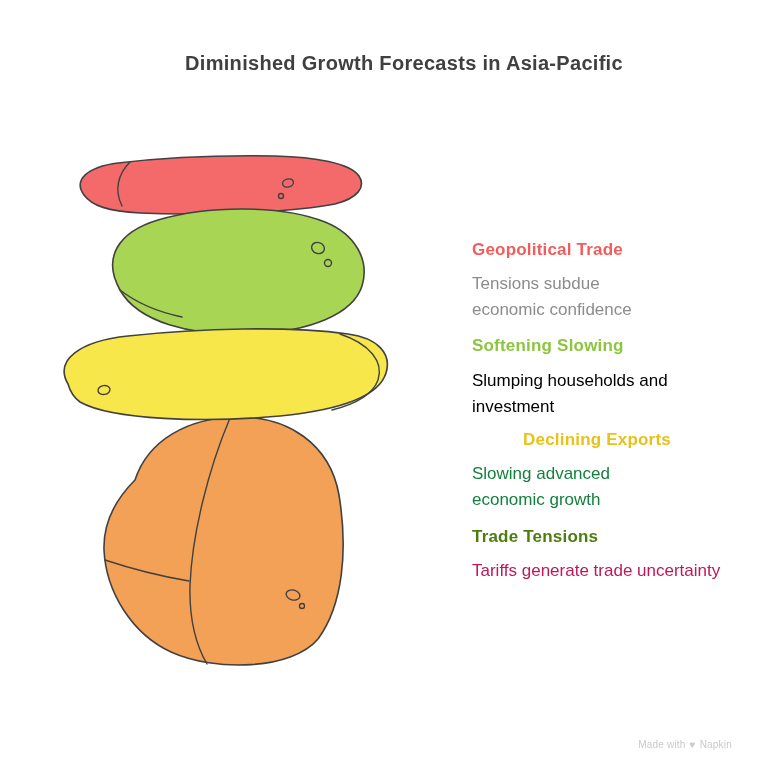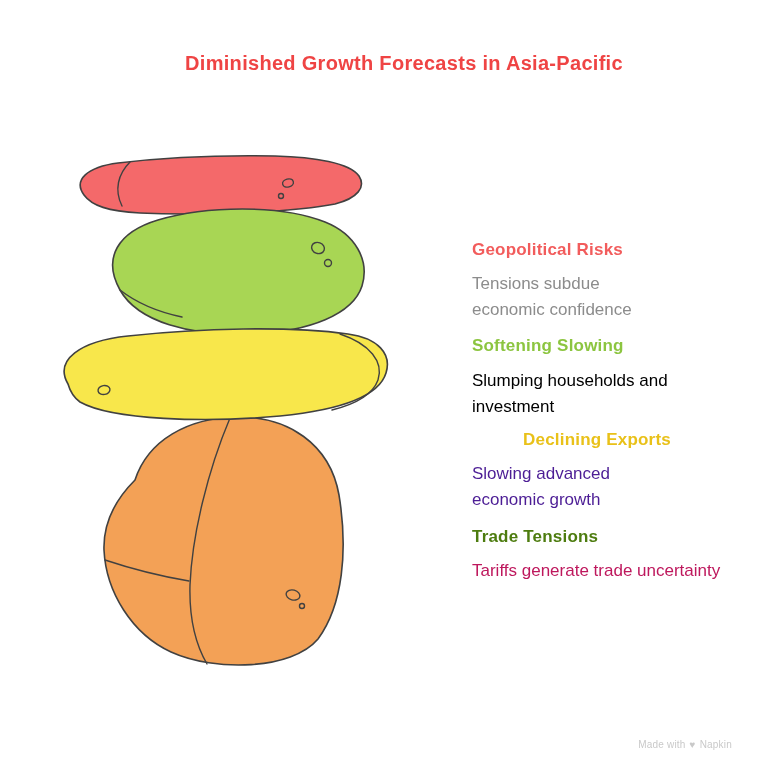--- a/index.html
+++ b/index.html
@@ -60,21 +60,21 @@
     cursor: pointer;
     text-align: center;
   }
   .watermark .heart { font-size: 10px; padding: 0 1px; }
 </style>
 </head>
 <body>
 
 <div class="canvas">
 
-  <h1 class="title" style="color: #ef4444; padding-left: 40px;">Diminished Growth Forecasts in Asia-Pacific</h1>
+  <h1 class="title" style="color: #404040; padding-left: 40px;">Diminished Growth Forecasts in Asia-Pacific</h1>
 
   <svg class="stones" viewBox="0 0 400 540" xmlns="http://www.w3.org/2000/svg">
     <g fill="none" stroke="#414141">
 
       <path class="stone" d="M 44 55 C 33 40, 47 27, 78 23 C 120 18, 180 15, 235 16 C 275 17, 310 23, 319 36 C 326 47, 318 58, 295 64 C 255 72, 160 76, 100 73 C 68 71, 52 66, 44 55 Z" fill="#f4696a"></path>
       <path class="detail" d="M 90 22 C 78 34, 74 50, 82 66"></path>
       <ellipse class="detail" cx="248" cy="43" rx="5.5" ry="4" transform="rotate(-15 248 43)"></ellipse>
       <circle class="detail" cx="241" cy="56" r="2.5"></circle>
 
       <path class="stone" d="M 80 150 C 62 118, 78 92, 118 80 C 165 66, 240 64, 285 82 C 315 94, 330 120, 322 146 C 313 174, 270 192, 210 194 C 150 196, 98 182, 80 150 Z" fill="#a8d654"></path>
@@ -88,32 +88,32 @@
       <ellipse class="detail" cx="253" cy="455" rx="7" ry="5" transform="rotate(15 253 455)"></ellipse>
       <circle class="detail" cx="262" cy="466" r="2.5"></circle>
 
       <path class="stone" d="M 28 244 C 14 220, 40 201, 88 196 C 160 188, 250 186, 308 194 C 338 198, 352 214, 346 233 C 339 256, 300 270, 240 276 C 165 283, 72 280, 40 262 C 33 257, 30 251, 28 244 Z" fill="#f8e74b"></path>
       <path class="detail" d="M 300 194 C 330 204, 344 222, 338 240 C 333 254, 316 264, 292 270"></path>
       <ellipse class="detail" cx="64" cy="250" rx="6" ry="4.5" transform="rotate(-10 64 250)"></ellipse>
     </g>
   </svg>
 
   <div class="item item-1">
-    <h2 style="color: rgb(242, 92, 92);">Geopolitical Risks</h2>
+    <h2 style="color: rgb(242, 92, 92);">Geopolitical Trade</h2>
     <p style="color: rgb(140, 140, 140);">Tensions subdue economic confidence</p>
   </div>
 
   <div class="item item-2">
     <h2 style="color: rgb(140, 197, 64);">Softening Slowing</h2>
     <p style="color: #000000; margin-top: 12px;">Slumping households and investment</p>
   </div>
 
   <div class="item item-3">
     <h2 style="color: rgb(233, 193, 25); text-align: center;">Declining Exports</h2>
-    <p style="color: #4c1d95;">Slowing advanced economic growth</p>
+    <p style="color: #15803d;">Slowing advanced economic growth</p>
   </div>
 
   <div class="item item-4">
     <h2 style="color: #4d7c0f;">Trade Tensions</h2>
     <p class="nowrap" style="color: #be185d;">Tariffs generate trade uncertainty</p>
   </div>
 
   <div class="watermark">
     <span>Made with</span>
     <span class="heart">♥</span>

